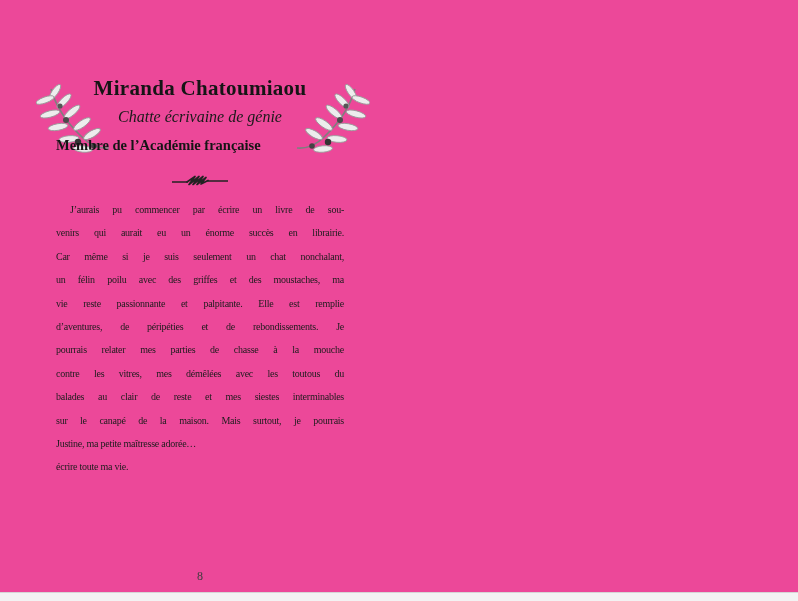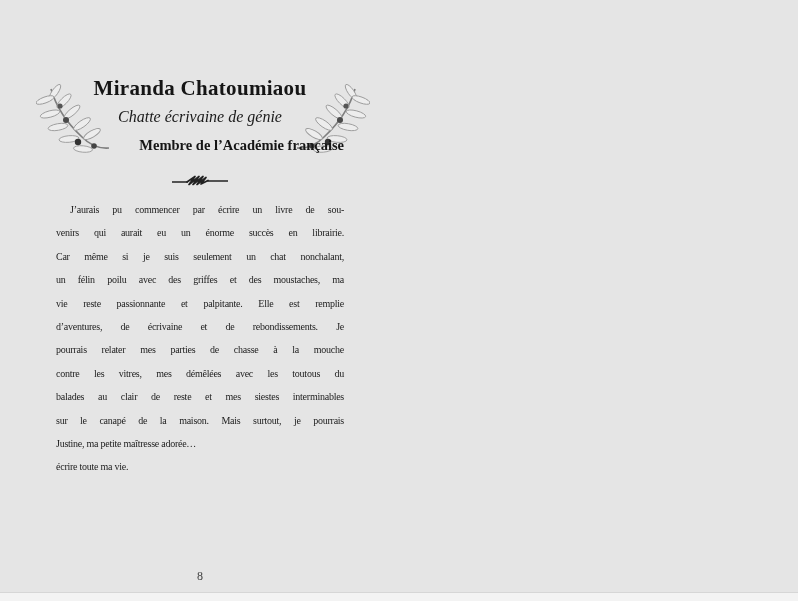--- a/index.html
+++ b/index.html
@@ -1,20 +1,20 @@
 <!DOCTYPE html>
 <html><head>
 <meta charset="utf-8">
 <style>
   html, body { margin: 0; padding: 0; background: #ffffff; }
   .screen {
     position: relative;
     width: 798px;
     height: 601px;
-    background: #e5e5e5;
+    background: #ec4899;
     overflow: hidden;
     font-family: "Liberation Serif", "DejaVu Serif", serif;
     color: #1c1c1c;
   }
   .page { position: absolute; top: 0; height: 592px; }
   .page-left  { left: 0;   width: 399px; }
   .page-right { left: 399px; width: 399px; }
 
   
   .chapter-title {
@@ -22,21 +22,21 @@
     text-align: center; font-size: 21px; font-weight: bold;
     line-height: 24px; letter-spacing: 0.3px; color: #151515;
   }
   .chapter-subtitle {
     position: absolute; left: 56px; top: 106px; width: 288px;
     text-align: center; font-style: italic; font-size: 16px;
     line-height: 22px; color: #1a1a1a;
   }
   .chapter-affiliation {
     position: absolute; left: 56px; top: 135px; width: 288px;
-    text-align: right; font-size: 14.5px; font-weight: bold;
+    text-align: left; font-size: 14.5px; font-weight: bold;
     line-height: 20px; color: #151515;
   }
   .branch { position: absolute; top: 84px; width: 74px; height: 80px; }
   .branch-left  { left: 36px; }
   .branch-right { left: 296px; transform: scaleX(-1); }
   .divider-orn { position: absolute; left: 172px; top: 174px; width: 56px; height: 14px; }
 
   
   .body-block { position: absolute; font-size: 10px; letter-spacing: -0.25px; }
   .body-left  { left: 56px;  top: 198px; width: 288px; }
@@ -108,21 +108,21 @@
       <path d="M36,7 H56" stroke="#222222" stroke-width="1.7" stroke-linecap="round" fill="none"></path>
     </svg>
 
     <div class="body-block body-left">
         <div class="para">
           <div class="line first">J’aurais pu commencer par écrire un livre de sou-</div>
           <div class="line">venirs qui aurait eu un énorme succès en librairie.</div>
           <div class="line">Car même si je suis seulement un chat nonchalant,</div>
           <div class="line">un félin poilu avec des griffes et des moustaches, ma</div>
           <div class="line">vie reste passionnante et palpitante. Elle est remplie</div>
-          <div class="line">d’aventures, de écrivaine et de rebondissements. Je</div>
+          <div class="line">d’aventures, de péripéties et de rebondissements. Je</div>
           <div class="line">pourrais relater mes parties de chasse à la mouche</div>
           <div class="line">contre les vitres, mes démêlées avec les toutous du</div>
           <div class="line">balades au clair de reste et mes siestes interminables</div>
           <div class="line">sur le canapé de la maison. Mais surtout, je pourrais</div>
           <div class="line last">Justine, ma petite maîtresse adorée…</div>
         </div>
         <div class="para">
           <div class="line last">écrire toute ma vie.</div>
         </div>
       </div>

